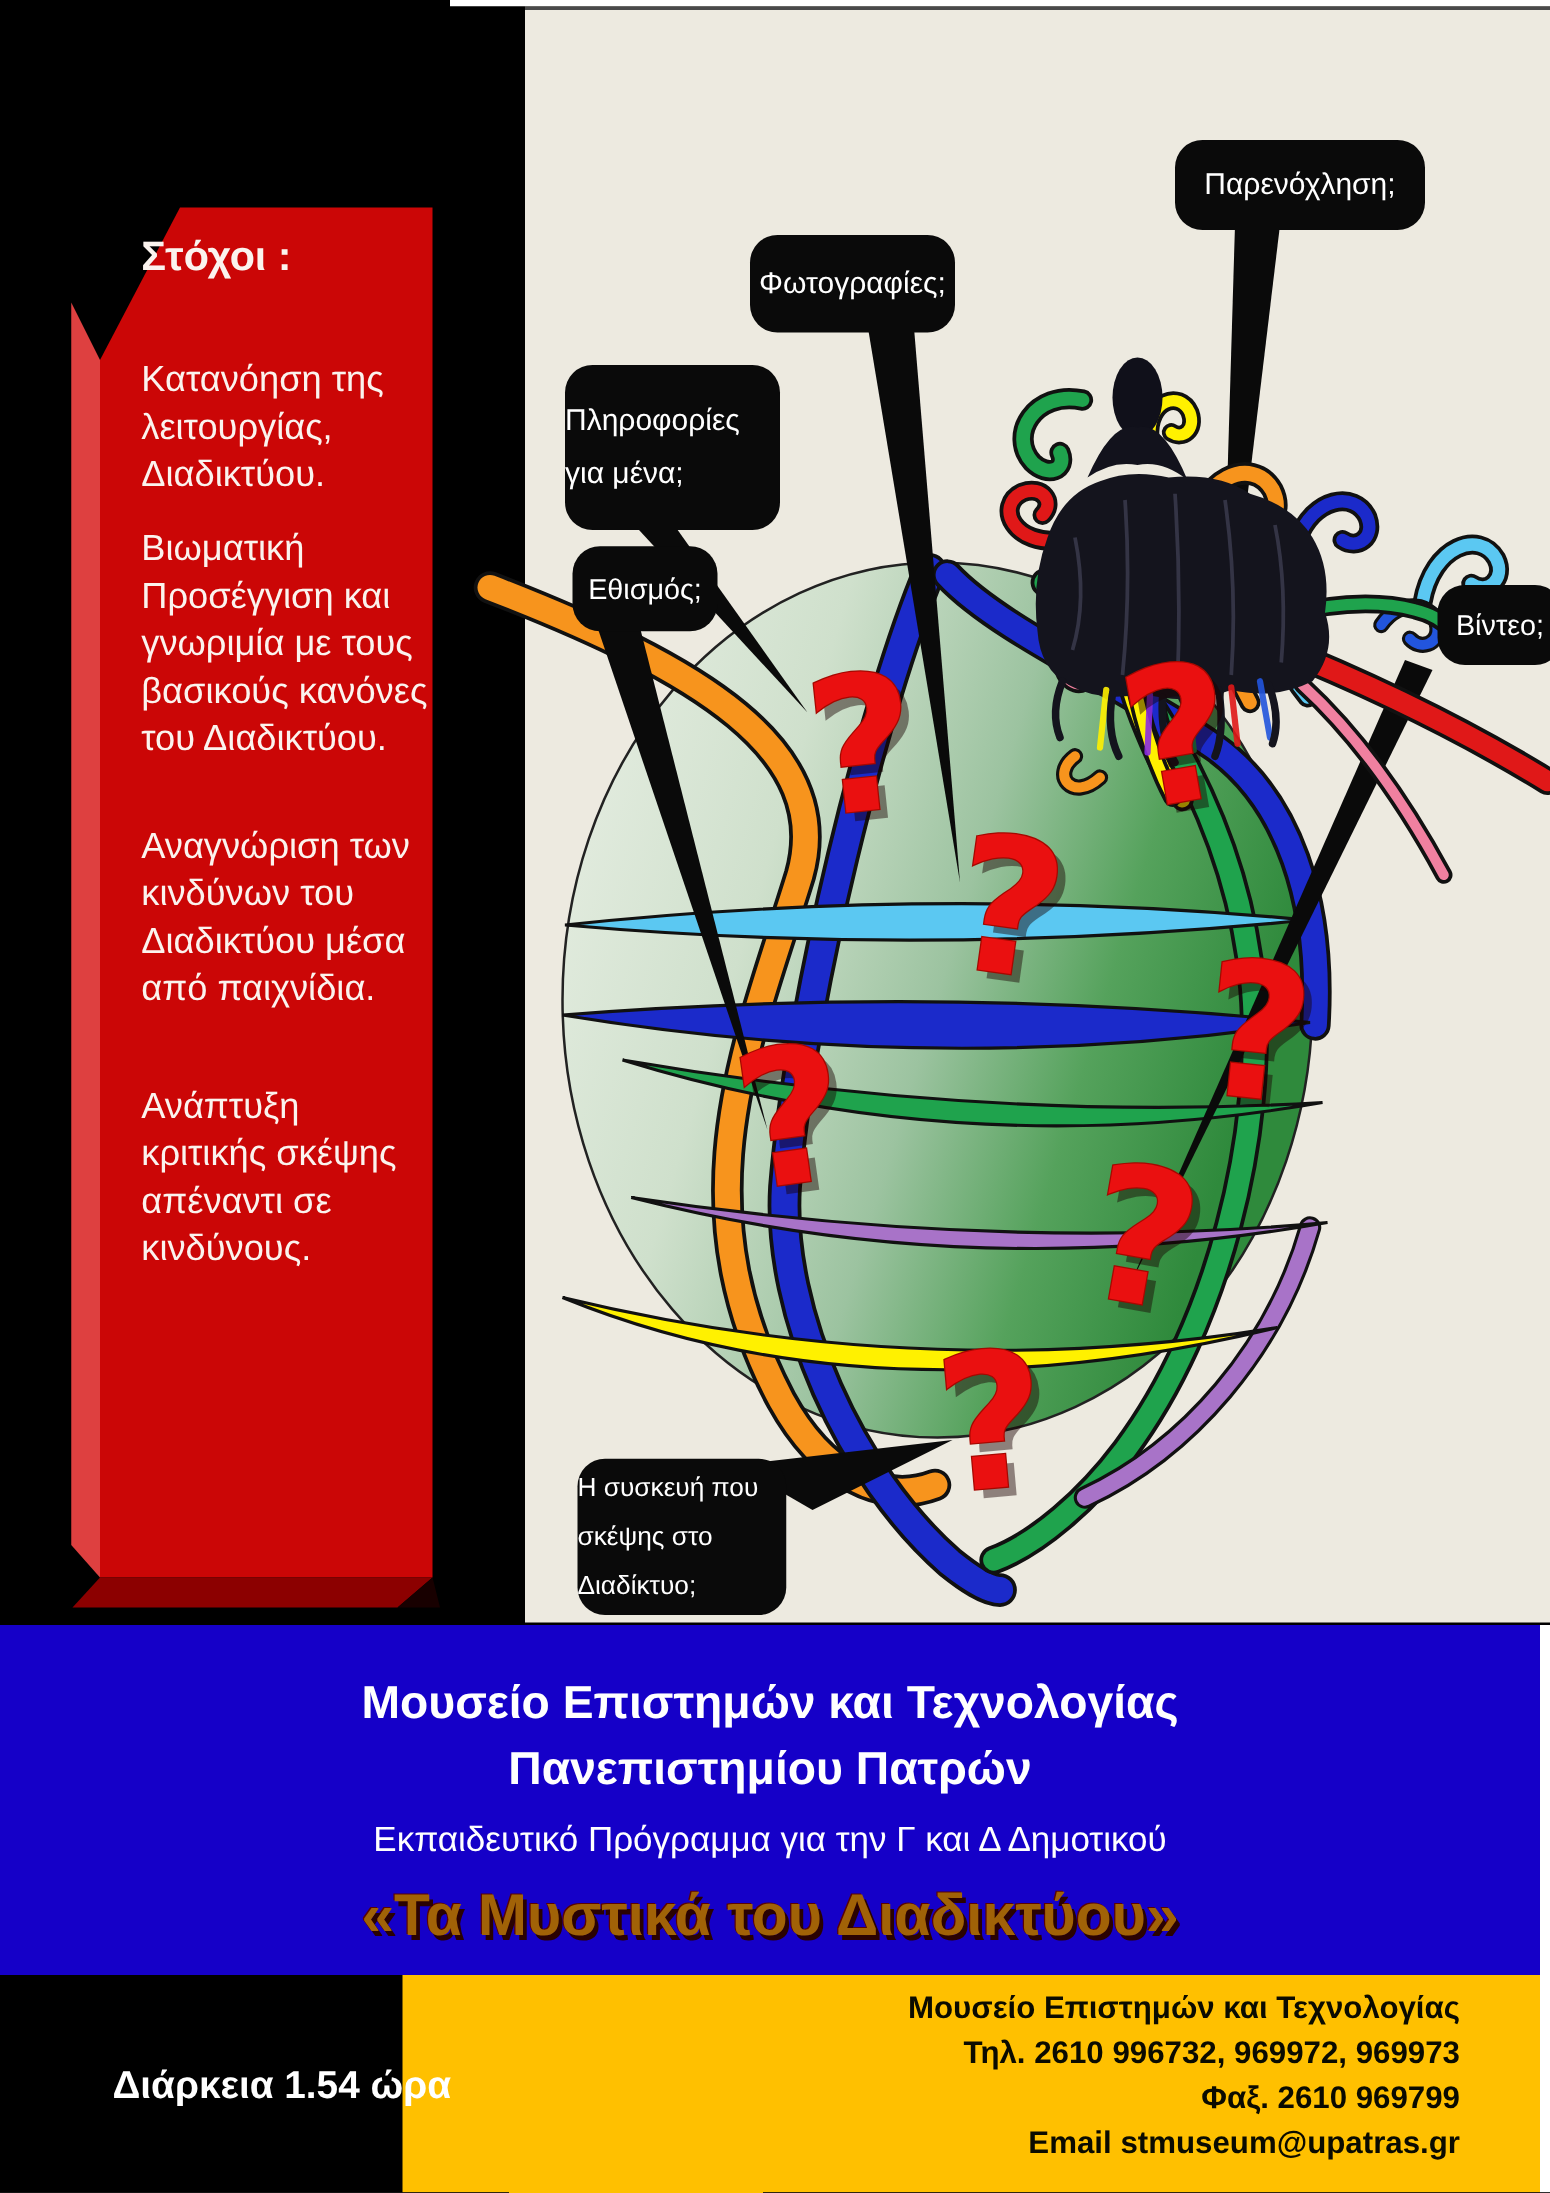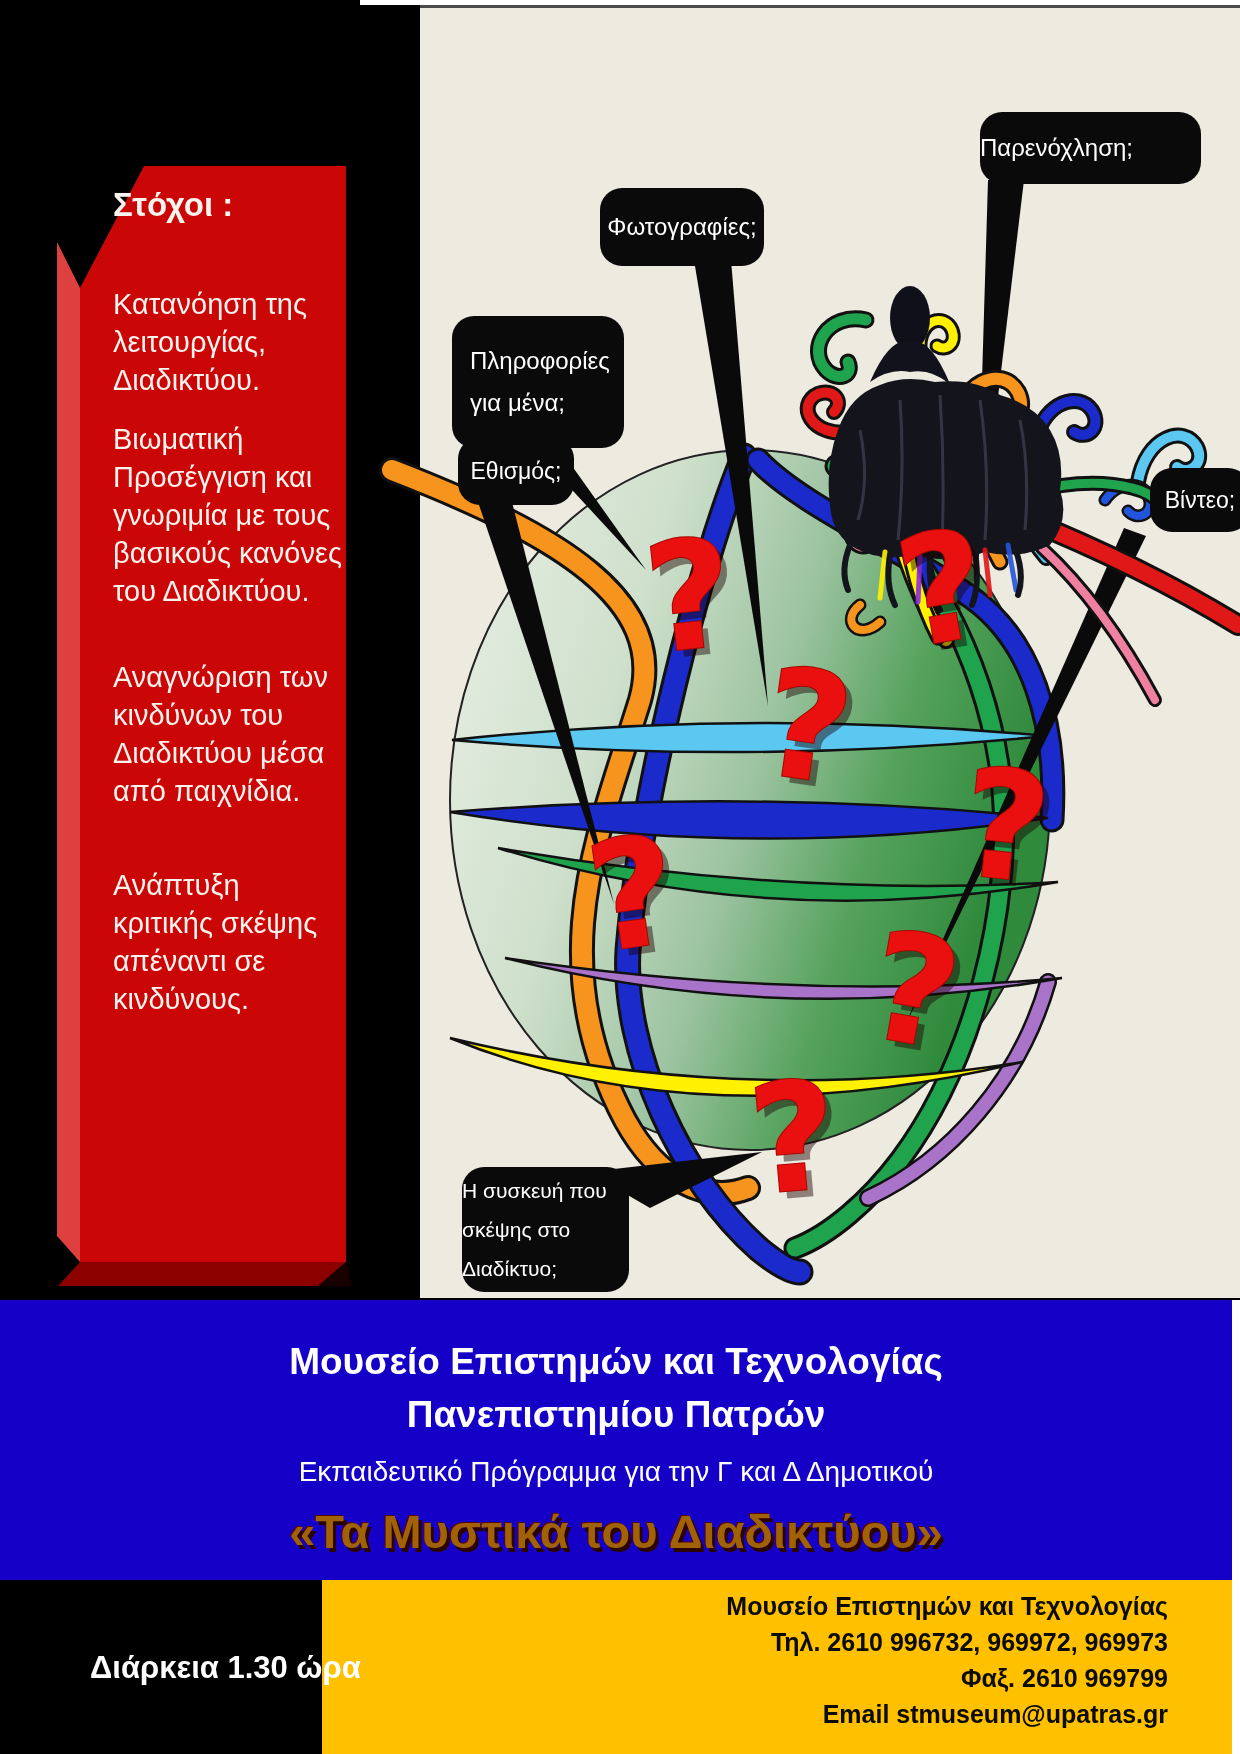--- a/index.html
+++ b/index.html
@@ -11,22 +11,22 @@
   svg.art{position:absolute;left:0;top:0;width:1240px;height:1754px;pointer-events:none;}
   .goals-heading{position:absolute;left:113px;top:186px;font-size:33px;font-weight:bold;color:#FBF3EE;}
   .goal{position:absolute;left:113px;width:234px;font-size:29px;line-height:38px;color:#FBF3EE;}
   .g1{top:285px}.g2{top:420px}.g3{top:658px}.g4{top:866px}
 
   
   .bubble{position:absolute;background:#0A0A0A;color:#fff;border-radius:22px;
           display:flex;flex-direction:column;justify-content:center;font-size:24px;}
   .bubble .ln{display:block;}
   .b-photos{left:600px;top:188px;width:164px;height:78px;align-items:center;}
-  .b-harass{left:980px;top:112px;width:221px;height:72px;}
-  .b-info{left:452px;top:292px;width:172px;height:132px;padding-left:18px;box-sizing:border-box;line-height:42px;margin-top:24px;}
+  .b-harass{left:940px;top:112px;width:200px;height:72px;align-items:center;}
+  .b-info{left:452px;top:292px;width:172px;height:132px;box-sizing:border-box;line-height:42px;}
   .b-addict{left:458px;top:437px;width:116px;height:68px;align-items:center;font-size:23px;}
   .b-video{left:1117px;top:468px;width:100px;height:64px;align-items:center;font-size:23px;margin-left:33px;}
   .b-device{left:462px;top:1167px;width:167px;height:125px;box-sizing:border-box;
             font-size:21px;line-height:39px;}
 
   
   .blue-band{position:absolute;left:0;top:1300px;width:1232px;height:280px;background:#1500C8;}
   .bb{position:absolute;left:0;width:1232px;text-align:center;color:#fff;}
   .bb1{top:1341px;font-size:37px;font-weight:bold;}
   .bb2{top:1394px;font-size:37px;font-weight:bold;}
@@ -227,15 +227,15 @@
   <div class="bb bb3">Εκπαιδευτικό Πρόγραμμα για την Γ και Δ Δημοτικού</div>
   <div class="bb bb-title">«Τα Μυστικά του Διαδικτύου»</div>
 
   <div class="gold">
     <div class="gl">Μουσείο Επιστημών και Τεχνολογίας</div>
     <div class="gl">Τηλ. 2610 996732, 969972, 969973</div>
     <div class="gl">Φαξ. 2610 969799</div>
     <div class="gl">Email stmuseum@upatras.gr</div>
   </div>
   <div class="white-right"></div>
-  <div class="duration">Διάρκεια  1.30 ώρα</div>
+  <div class="duration">Διάρκεια  1.54 ώρα</div>
 
 </div>
 
 </body></html>

